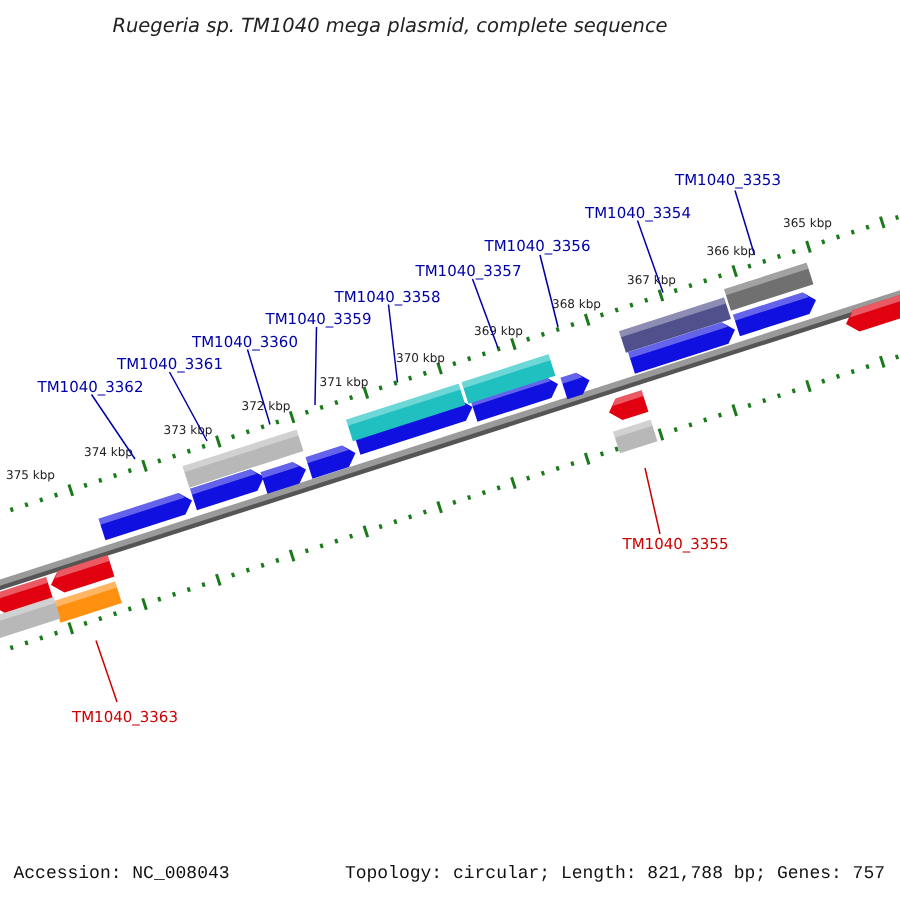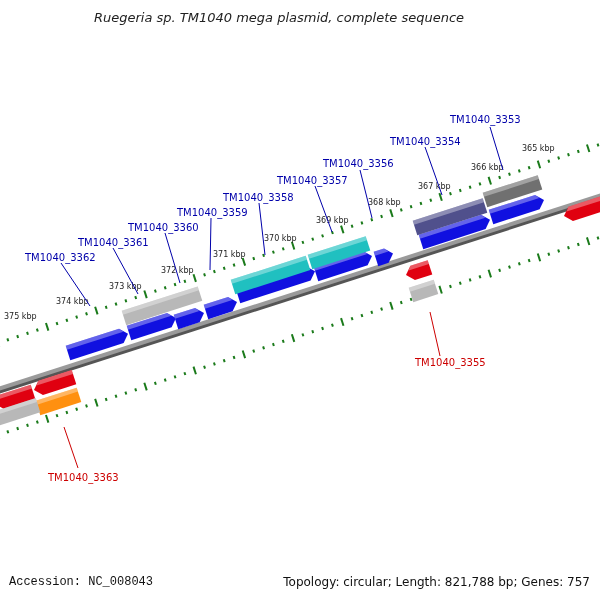--- a/index.html
+++ b/index.html
@@ -1,19 +1,19 @@
 <!DOCTYPE html>
 <html><head>
 <meta charset="utf-8">
 <style>
   html, body { margin: 0; padding: 0; background: #ffffff; }
   body { width: 600px; height: 600px; position: relative; overflow: hidden; font-family: "DejaVu Sans", sans-serif; }
-  #title { position: absolute; top: 10px; left: 0; width: 520px; text-align: center; font-style: italic; font-size: 13px; color: #222; margin-left: 19px; }
+  #title { position: absolute; top: 10px; left: 0; width: 520px; text-align: center; font-style: italic; font-size: 13px; color: #222; }
   #footer-left { position: absolute; left: 9px; top: 575px; font-size: 12px; color: #111; font-family: Liberation Mono, monospace; }
-  #footer-right { position: absolute; right: 10px; top: 575px; font-size: 12px; color: #111; }
+  #footer-right { position: absolute; right: 10px; top: 575px; font-size: 12px; color: #111; font-family: Liberation Mono, monospace; }
   #map { position: absolute; left: 0; top: 0; }
 </style>
 </head>
 <body>
 
 <div id="title">Ruegeria sp. TM1040 mega plasmid, complete sequence</div>
 
 <svg id="map" width="600" height="600" viewBox="0 0 600 600" xmlns="http://www.w3.org/2000/svg">
   <defs>
     <linearGradient id="g-backbone" x1="0" y1="0" x2="0" y2="1">

